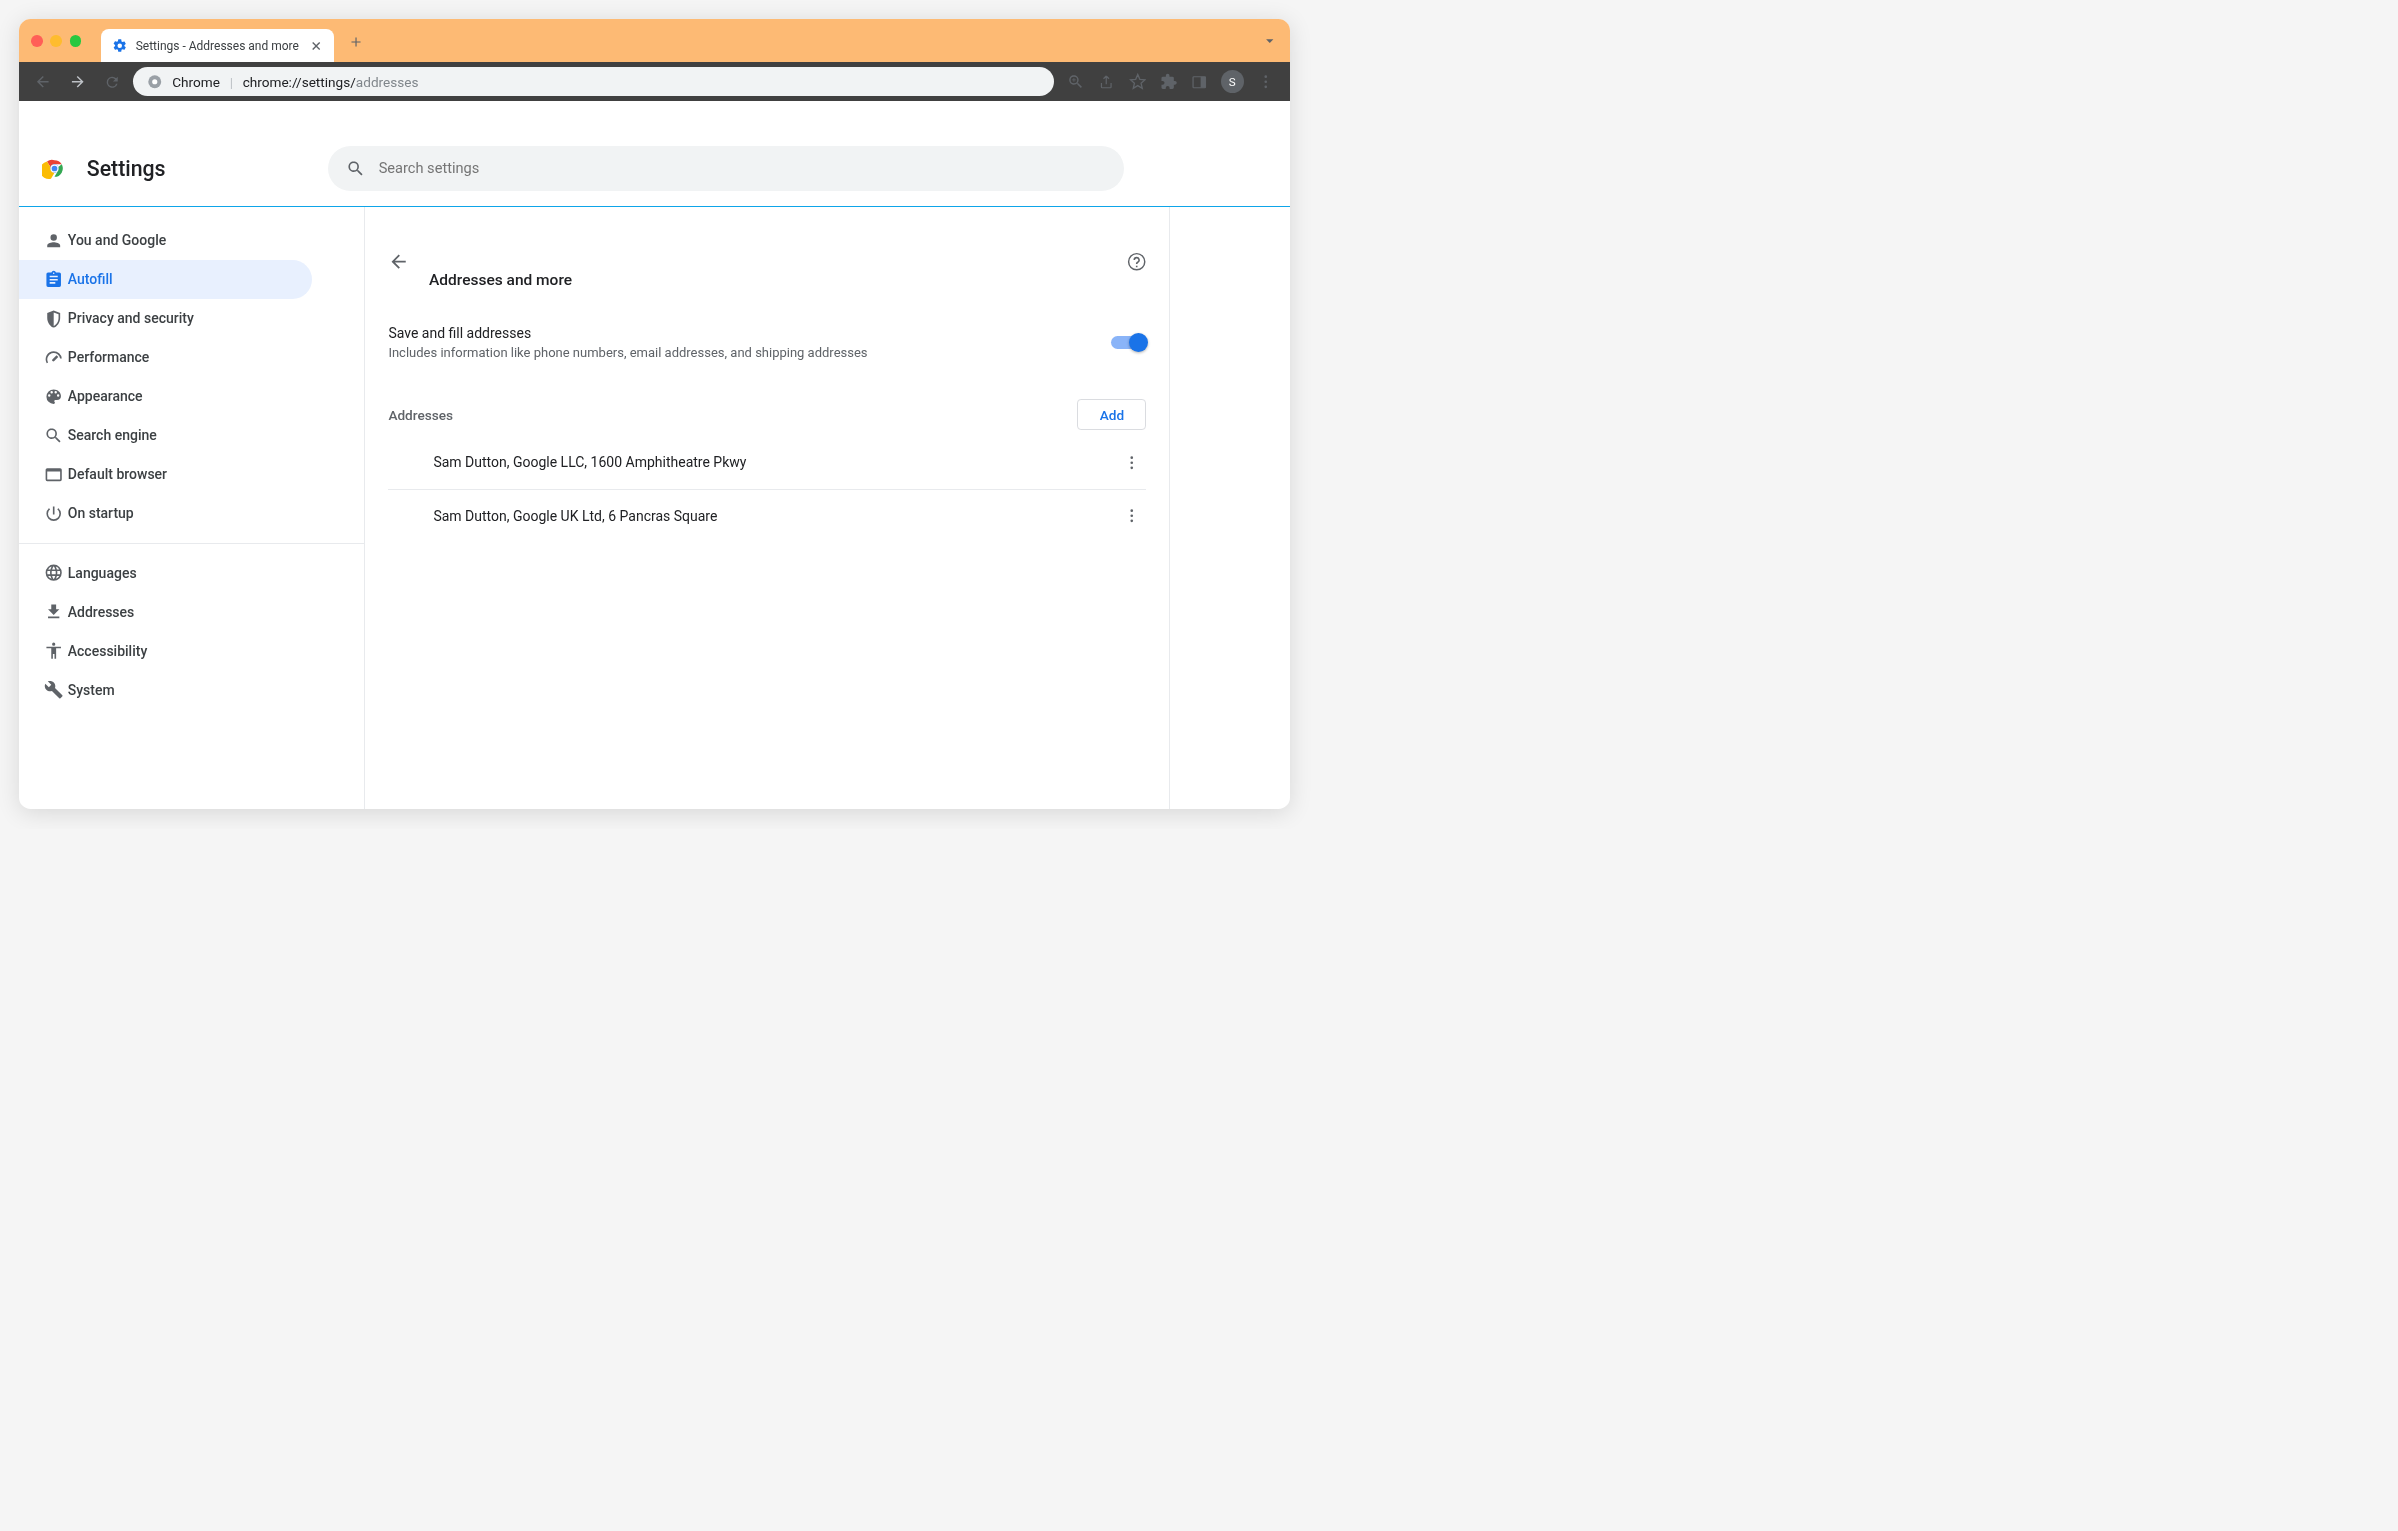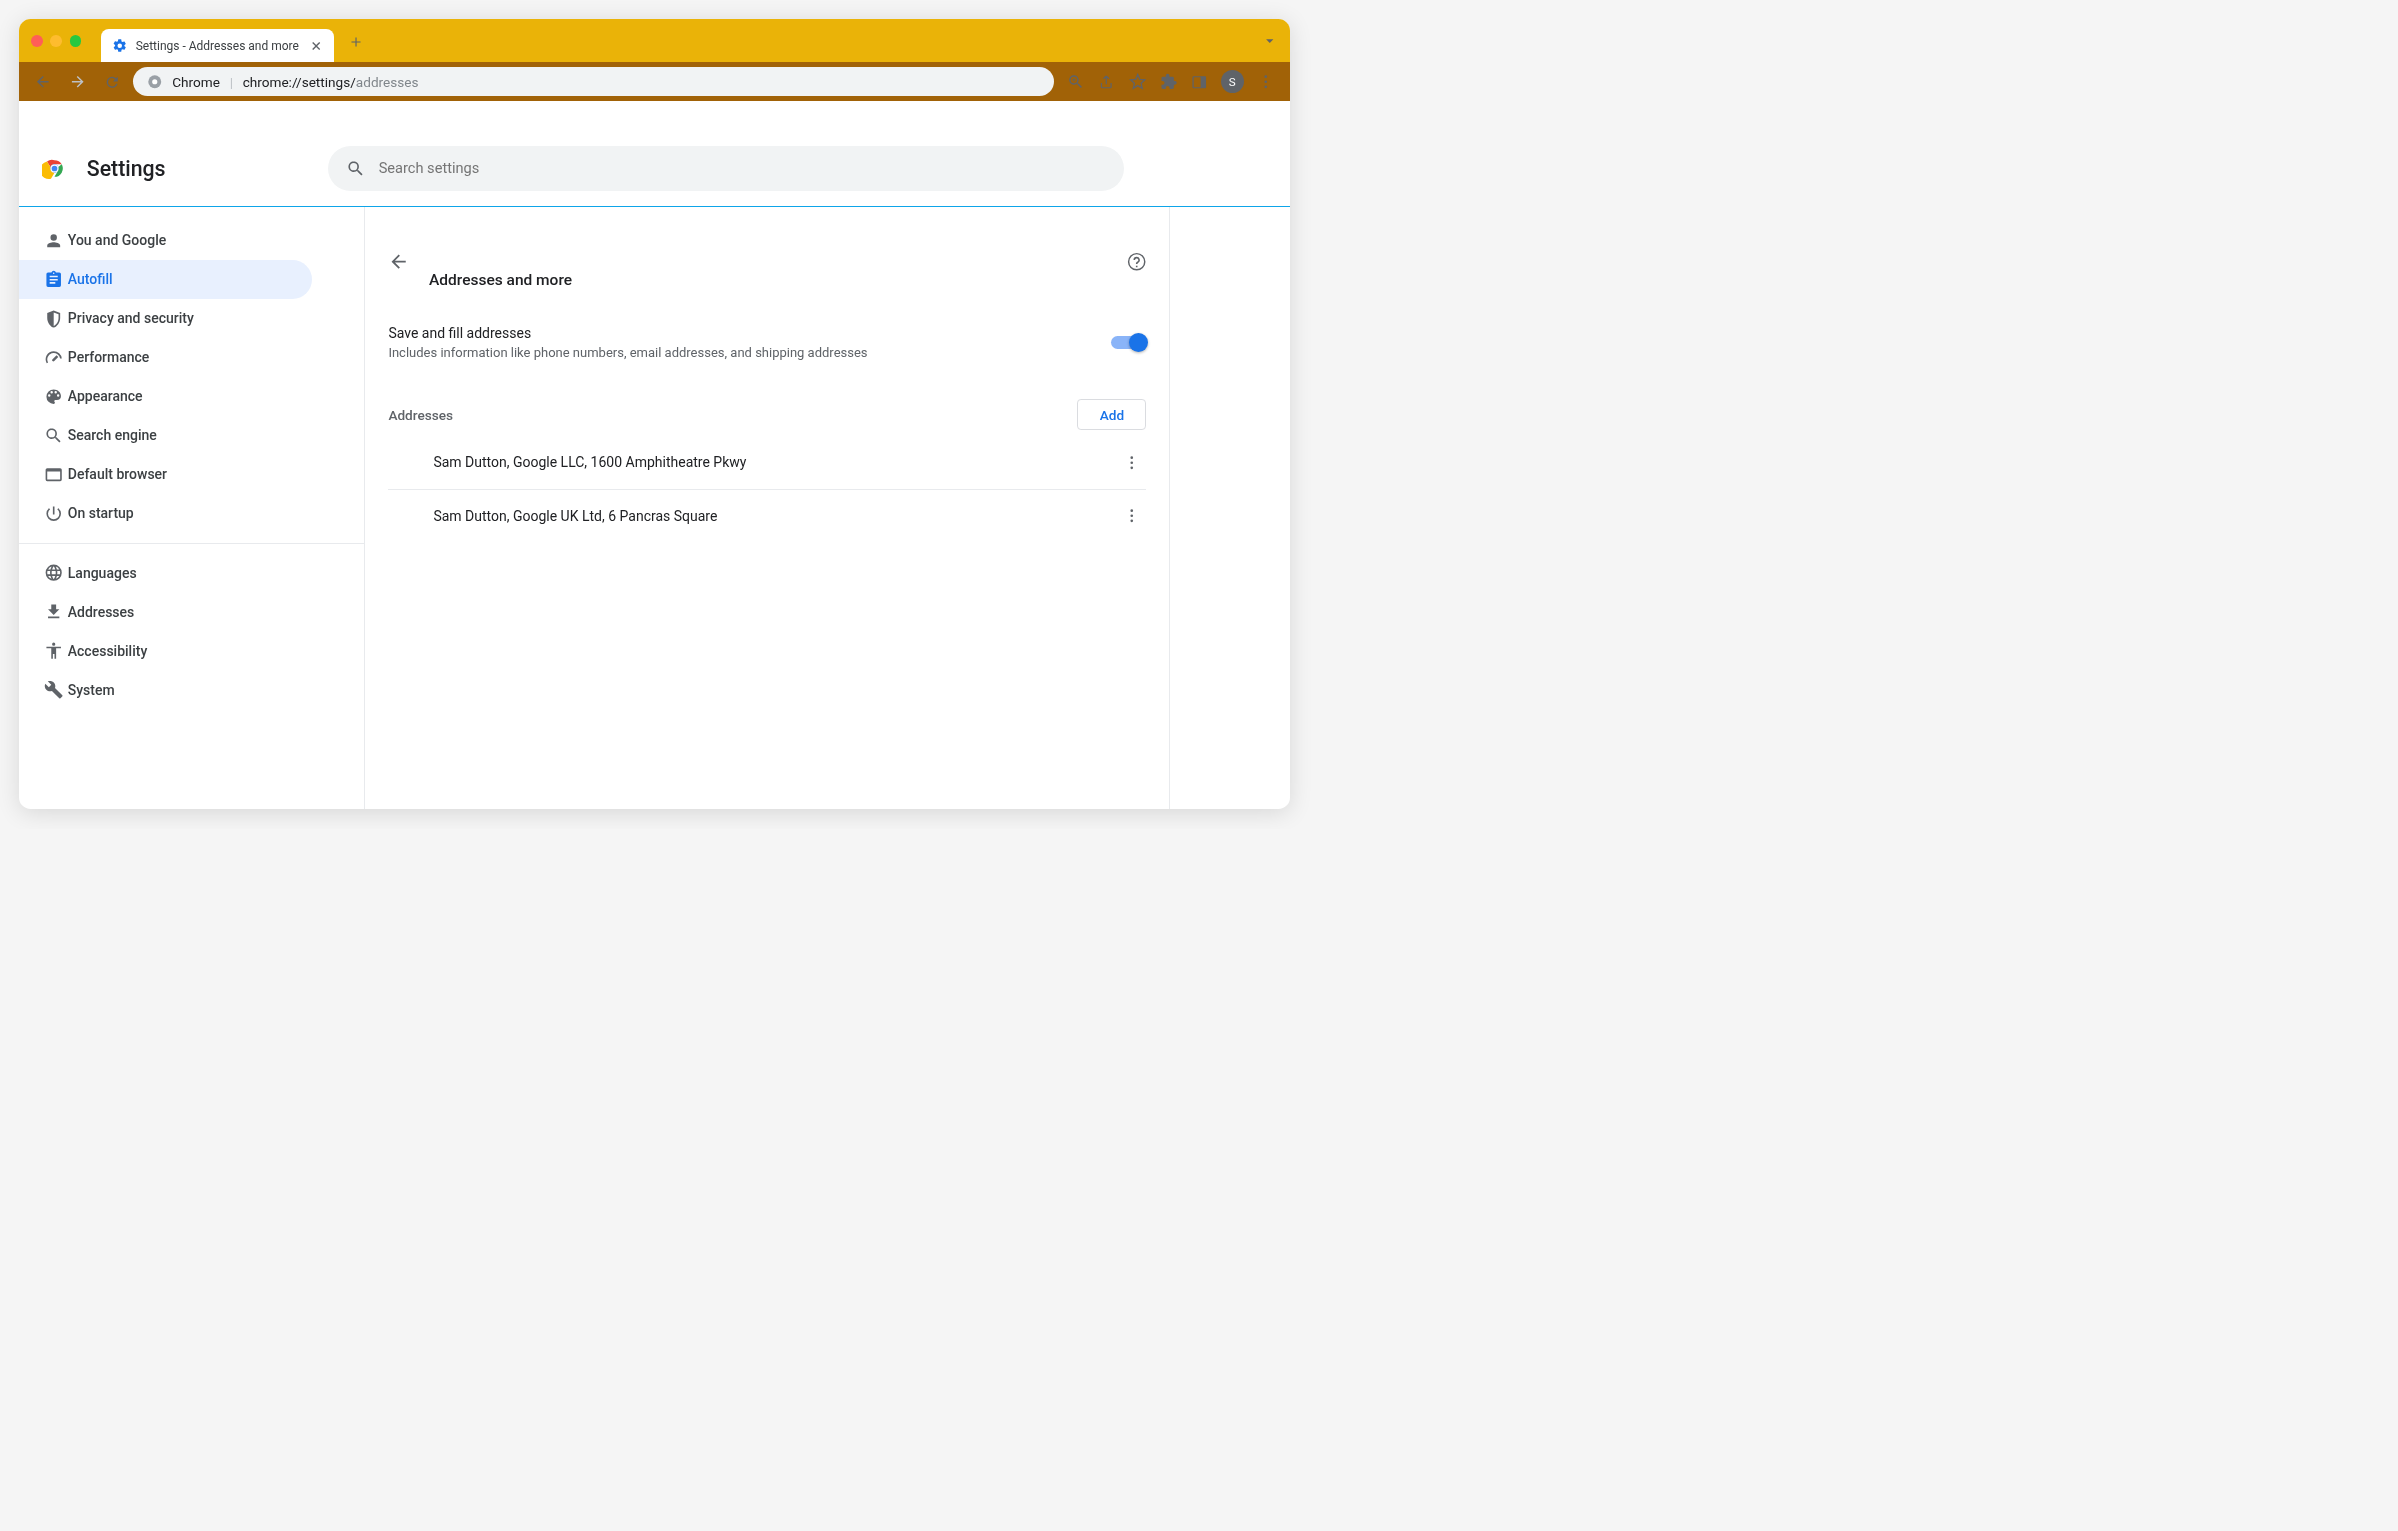--- a/index.html
+++ b/index.html
@@ -1,31 +1,31 @@
 <!DOCTYPE html>
 <html><head>
 <meta charset="utf-8">
 <style>
   * { box-sizing: border-box; margin: 0; padding: 0; font-family: -apple-system, BlinkMacSystemFont, "Segoe UI", Roboto, Arial, sans-serif; }
   body { background: #f5f5f5; padding: 19.4px; }
   .window { width: 1271px; background: #fff; border-radius: 11.6px; box-shadow: 0 3.9px 23px rgba(0,0,0,0.12); overflow: hidden; }
   
   
-  .titlebar { background: #eab308; height: 43px; display: flex; align-items: center; padding: 0 11.6px; position: relative; }
+  .titlebar { background: #fdba74; height: 43px; display: flex; align-items: center; padding: 0 11.6px; position: relative; }
   .traffic { display: flex; gap: 7.8px; margin-right: 19.4px; }
   .tl { width: 11.6px; height: 11.6px; border-radius: 50%; }
   .tl.red { background: #ff5f57; } .tl.yellow { background: #febc2e; } .tl.green { background: #28c840; }
   .tab { background: #fff; height: 33px; display: flex; align-items: center; padding: 0 11.6px; border-radius: 7.8px 7.8px 0 0; gap: 7.8px; align-self: flex-end; font-size: 12px; color: #3c4043; }
   .tab-icon { width: 15.5px; height: 15.5px; display:flex; align-items:center; justify-content:center; }
   .tab-close { color: #5f6368; font-size: 13.6px; cursor: pointer; margin-left: 3.9px; }
   .newtab { margin-left: 13.6px; color: #5f6368; font-size: 17.5px; cursor:pointer; }
   .tabs-chev { margin-left: auto; color: #5f6368; }
 
   
-  .toolbar { height: 39px; background: #a16207; display: flex; align-items: center; padding: 0 9.7px; gap: 7.8px; text-align: center; }
+  .toolbar { height: 39px; background: #404040; display: flex; align-items: center; padding: 0 9.7px; gap: 7.8px; text-align: center; }
   .nav-icn { width: 27px; height: 27px; display:flex; align-items:center; justify-content:center; color:#5f6368; border-radius:50%; cursor:pointer; }
   .nav-icn.disabled { color: #bdc1c6; }
   .omnibox { flex: 1; background: #f1f3f4; height: 29px; border-radius: 14.6px; display:flex; align-items:center; padding: 0 13.6px; gap: 9.7px; color:#5f6368; font-size: 13.6px; }
   .omnibox .sep { color:#bdc1c6; }
   .urlprefix { color:#202124; }
   .urlactive { color:#202124; }
   .urlmuted { color:#80868b; }
   .tb-actions { display:flex; align-items:center; gap: 13.6px; padding: 0 5.8px; color:#5f6368; }
   .avatar { width: 23px; height: 23px; border-radius:50%; background:#5f6368; color:#fff; display:flex; align-items:center; justify-content:center; font-size:11.6px; }
 

